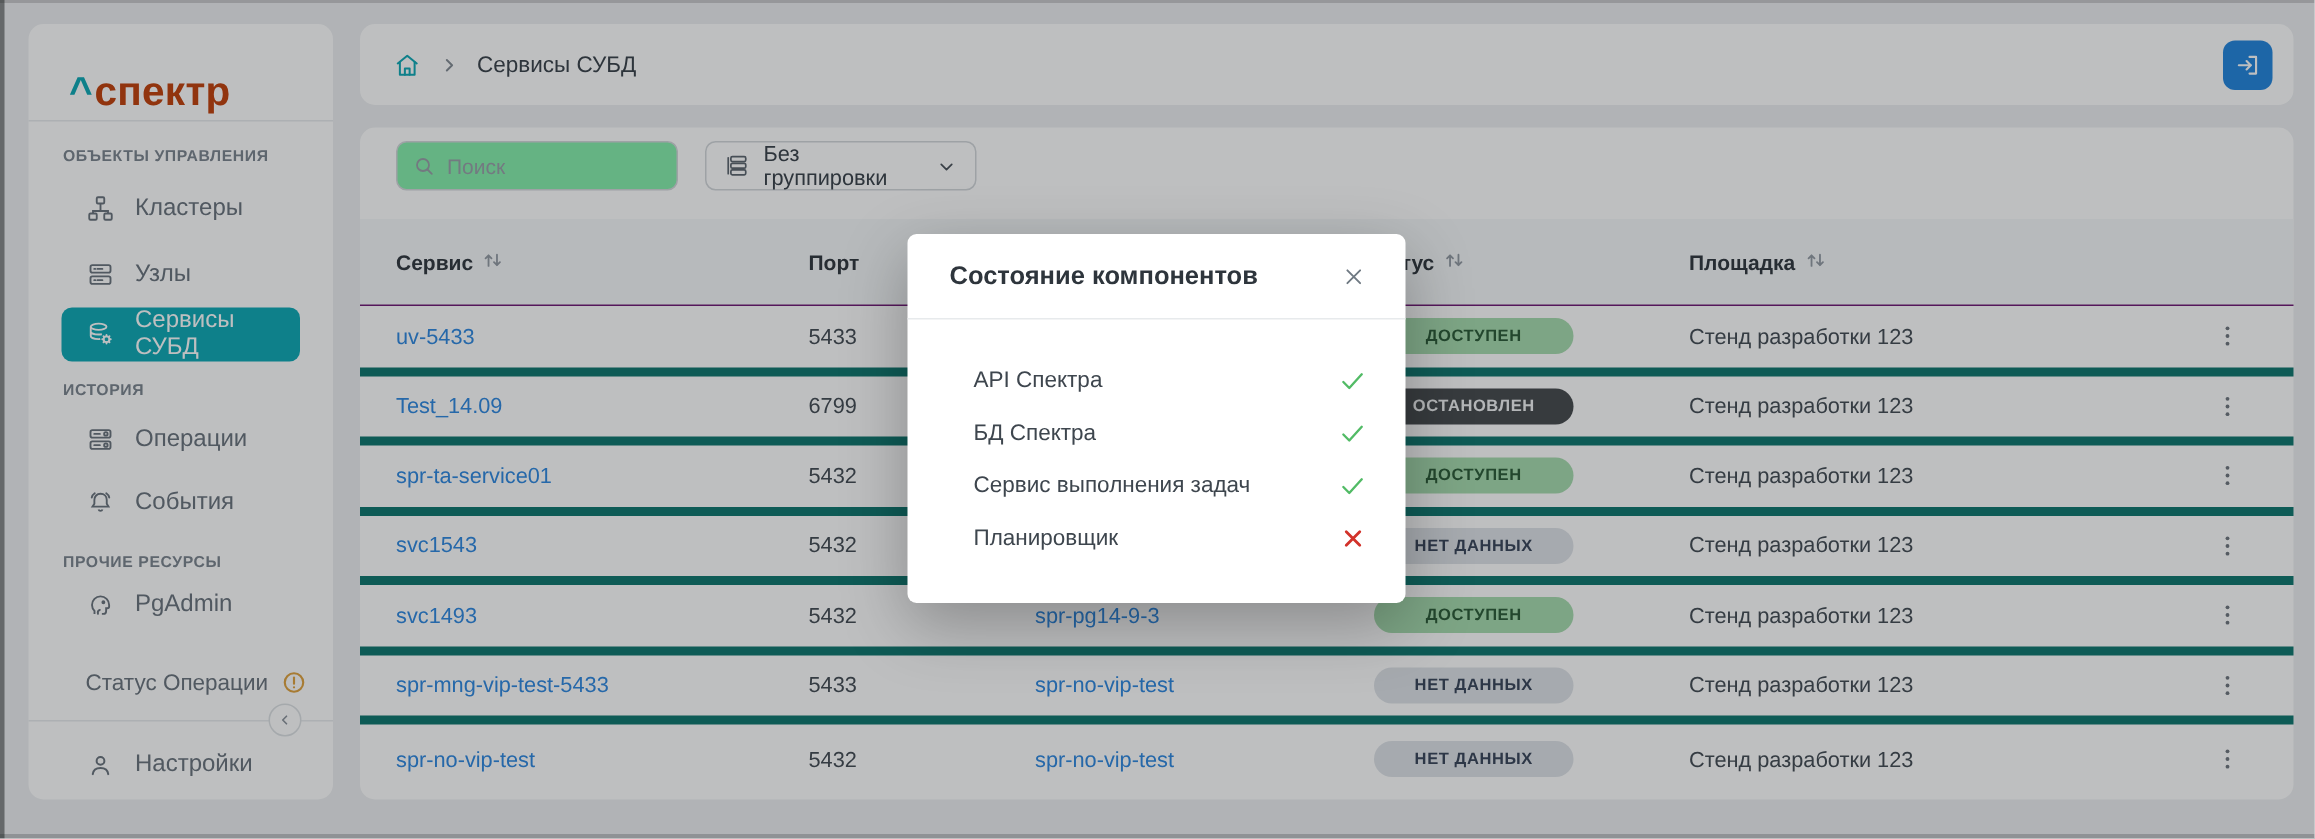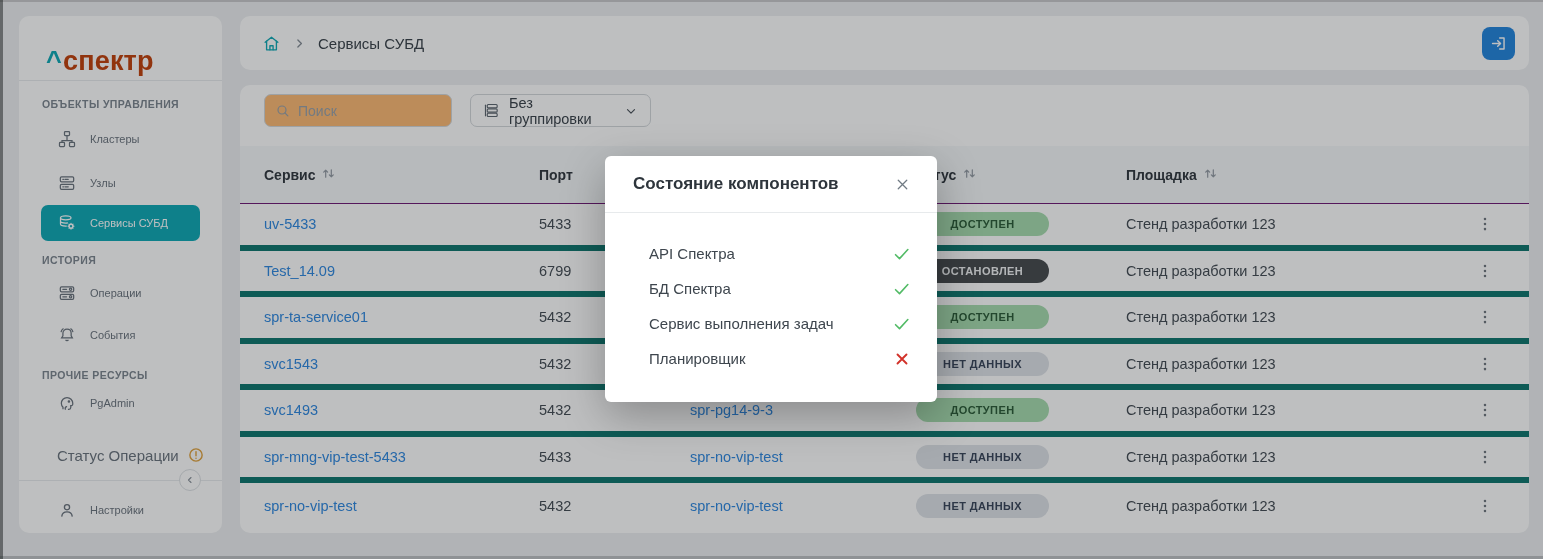--- a/index.html
+++ b/index.html
@@ -13,21 +13,21 @@
   
   .sidebar { position:absolute; left:19px; top:16px; width:203px; height:517px;
     background:#ffffff; border-radius:10px; z-index:10; }
   .logo { position:absolute; left:27px; top:30px; font-size:27px; font-weight:700; letter-spacing:.2px; }
   .logo-caret { color:#0fa9b6; font-weight:800; margin-right:1px; }
   .logo-text { color:#c2410c; }
   .side-divider { position:absolute; left:0; right:0; top:64px; height:1px; background:#e8ebee; }
   .section-label { position:absolute; left:23px; font-size:10.5px; font-weight:700;
     color:#7c858f; letter-spacing:.4px; }
   .side-item { position:absolute; left:0; width:100%; height:38px; padding-left:38px;
-    display:flex; align-items:center; gap:13px; color:#6a737d; font-size:11px; cursor:pointer; }
+    display:flex; align-items:center; gap:13px; color:#6a737d; font-size:16px; cursor:pointer; }
   .side-item .sicon { display:flex; align-items:center; justify-content:center; width:20px; height:20px; flex:0 0 20px; }
   .side-item.active { left:22px; width:159px; height:36px; padding-left:16px;
     background:#0fa9b6; border-radius:7px; color:#ffffff; }
   .status-link { position:absolute; left:38px; top:424px; height:30px; display:flex;
     align-items:center; gap:8px; color:#6a737d; font-size:15px; cursor:pointer; }
   .side-divider2 { position:absolute; left:0; right:0; top:464px; height:1px; background:#e8ebee; }
   .collapse-btn { position:absolute; right:21px; top:453px; width:22px; height:22px;
     background:#fff; border:1px solid #dde1e4; border-radius:50%;
     display:flex; align-items:center; justify-content:center; cursor:pointer; z-index:11; }
   
@@ -35,21 +35,21 @@
     background:#ffffff; border-radius:10px; display:flex; align-items:center; padding:0 14px 0 22px; }
   .bc-home { display:flex; align-items:center; cursor:pointer; }
   .bc-sep { margin:0 12px; display:flex; align-items:center; }
   .bc-current { font-size:15px; color:#3a424a; }
   .exit-btn { margin-left:auto; width:33px; height:33px; background:#2385dd; border:none;
     border-radius:8px; display:flex; align-items:center; justify-content:center; cursor:pointer; }
   
   .main-card { position:absolute; left:240px; top:85px; width:1289px; height:448px;
     background:#ffffff; border-radius:10px; }
   .search-box { position:absolute; left:24px; top:9px; width:188px; height:33px;
-    border:1px solid #d3d7db; border-radius:7px; display:flex; align-items:center; padding:0 10px; gap:7px; background:#fdba74; }
+    border:1px solid #d3d7db; border-radius:7px; display:flex; align-items:center; padding:0 10px; gap:7px; background:#86efac; }
   .search-box input { border:none; outline:none; width:100%; font-size:14px; color:#3a424a;
     font-family:"Liberation Sans", sans-serif; background:transparent; }
   .search-box input::placeholder { color:#99a1a9; }
   .group-btn { position:absolute; left:230px; top:9px; width:181px; height:33px;
     border:1px solid #d3d7db; border-radius:7px; background:#fff; display:flex;
     align-items:center; padding:0 12px; gap:9px; font-size:14.5px; color:#3a424a; cursor:pointer; }
   .group-btn .chev { margin-left:auto; display:flex; align-items:center; }
   
   .thead { position:absolute; left:0; right:0; top:61px; height:58px; background:#f6f8fa;
     display:flex; align-items:center; border-bottom:1px solid #701a75; }

